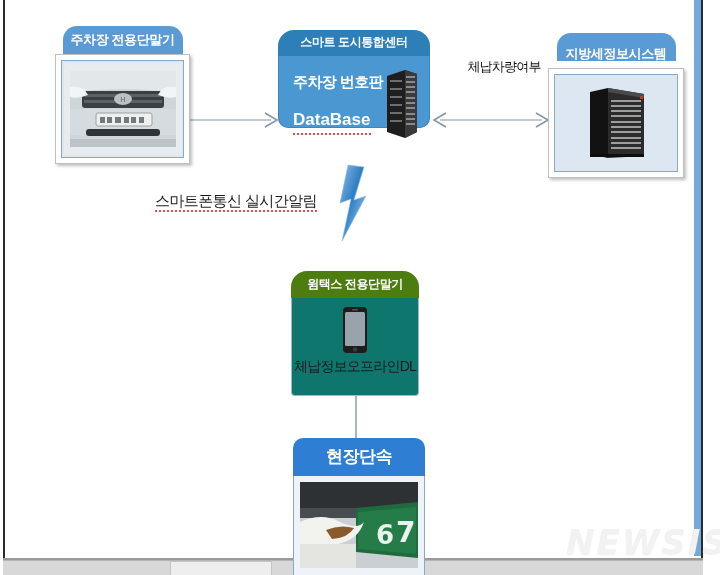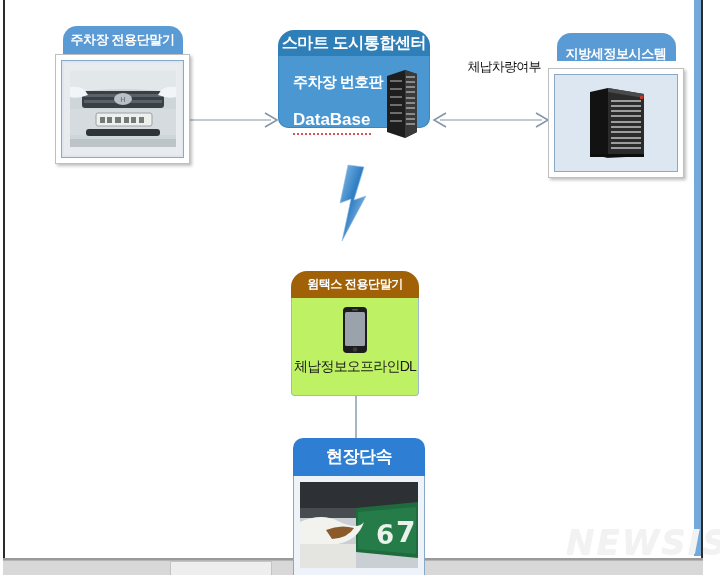--- a/index.html
+++ b/index.html
@@ -118,21 +118,21 @@
     font-size: 17px;
     font-weight: bold;
     margin-top: 17px;
     display: inline-block;
     border-bottom: 2px dotted #e05050;
     padding-bottom: 1px;
   }
 
   
   .phone-body {
-    background: #bef264;
+    background: #0f766e;
     border: 1px solid #9cb8d2;
     border-top: none;
     border-radius: 0 0 4px 4px;
     display: flex;
     flex-direction: column;
     align-items: center;
     justify-content: flex-start;
   }
   .phone-label {
     font-size: 14px;
@@ -229,20 +229,23 @@
   </svg>
 
   <svg class="conn" style="left:352px; top:396px;" width="8" height="46" viewBox="0 0 8 46">
     <line x1="4" y1="0" x2="4" y2="46" stroke="#7f98ad" stroke-width="1.4"></line>
   </svg>
 
   <div class="edge-label" style="left:448px; top:58px; width:112px;">
     <div>체납차량여부</div>
   </div>
 
+  <div class="edge-label-big" style="left:155px; top:192px;">
+    <span class="squiggle">스마트폰통신 실시간알림</span>
+  </div>
 
   <div class="node" style="left:55px; top:26px; width:135px;">
     <div class="node-head" style="height:28px; font-size:13px; background:#5b9bd5; width:120px; margin:0 auto;">
       <span>주차장 전용단말기</span>
     </div>
     <div class="photo-box" style="height:110px;">
       <div class="photo-inner">
 
         <svg width="118" height="92" viewBox="0 0 118 92">
           <rect x="0" y="0" width="118" height="92" fill="#e8ecef"></rect>
@@ -273,21 +276,21 @@
           </g>
 
           <rect x="22" y="66" width="74" height="7" rx="3" fill="#2f3439"></rect>
           <rect x="6" y="76" width="106" height="8" fill="#bcc4c9"></rect>
         </svg>
       </div>
     </div>
   </div>
 
   <div class="node" style="left:278px; top:30px; width:152px;">
-    <div class="node-head" style="height:26px; font-size:16px; background:#2e7eb8; border-radius:16px 16px 0 0;">
+    <div class="node-head" style="height:26px; font-size:12px; background:#2e7eb8; border-radius:16px 16px 0 0;">
       <span>스마트 도시통합센터</span>
     </div>
     <div class="node-body center-body" style="height:72px;">
       <div class="center-text">
         <div class="l1">주차장 번호판</div>
         <div class="l2">DataBase</div>
       </div>
 
       <svg style="position:absolute; right:10px; top:10px;" width="36" height="76" viewBox="0 0 36 76">
         <polygon points="4,10 22,4 34,8 34,66 22,72 4,66" fill="#1e1e1e"></polygon>
@@ -342,21 +345,21 @@
             <rect x="55" y="71" width="30" height="2"></rect>
           </g>
           <rect x="84" y="20" width="3" height="3" fill="#c0392b"></rect>
           <rect x="34" y="78" width="54" height="3" fill="#0d0d0d"></rect>
         </svg>
       </div>
     </div>
   </div>
 
   <div class="node" style="left:291px; top:271px; width:128px;">
-    <div class="node-head" style="height:27px; font-size:12px; background:#a16207; border-radius:16px 16px 0 0;">
+    <div class="node-head" style="height:27px; font-size:12px; background:#4d7c0f; border-radius:16px 16px 0 0;">
       <span>윔택스 전용단말기</span>
     </div>
     <div class="node-body phone-body" style="height:98px;">
       <svg style="margin-top:8px;" width="26" height="48" viewBox="0 0 26 48">
         <rect x="1" y="1" width="24" height="46" rx="4" fill="#1d1d1d"></rect>
         <rect x="3" y="6" width="20" height="34" rx="1.5" fill="#9aa3ab"></rect>
         <rect x="10" y="3" width="6" height="1.5" rx="0.7" fill="#555"></rect>
         <circle cx="13" cy="43.5" r="2.2" fill="#3b3b3b"></circle>
       </svg>
       <div class="phone-label">체납정보오프라인DL</div>

